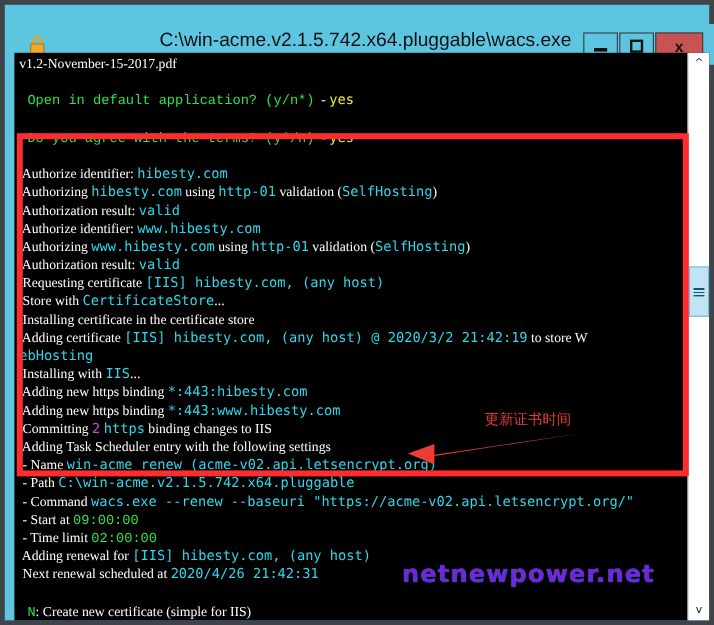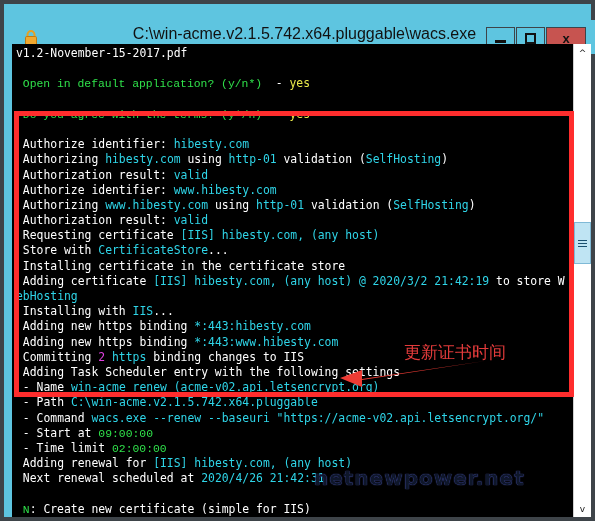--- a/index.html
+++ b/index.html
@@ -59,21 +59,21 @@
     position:absolute;left:0;top:0;width:560px;
     color:#ffffff;
     font-family:"DejaVu Sans Mono", monospace;
     font-size:11.4px;
     line-height:15.2px;
     white-space:pre;
     padding:2px 0 0 4px;
     box-sizing:border-box;
   }
   .ln{height:15.2px;white-space:pre;}
-  .w{color:#ffffff;}
+  .w{color:#ffffff;font-family:Liberation Serif, serif;}
   .c{color:#2fd5e8;}
   .g{color:#2fe04a;font-family:Liberation Mono, monospace;}
   .y{color:#e8e84a;}
   .m{color:#e040e0;}
 
   
   #scrollbar{
     position:absolute;right:0;top:0;width:17px;height:473px;
     background:#ffffff;border-left:1px solid #d0d0d0;
   }
@@ -98,32 +98,32 @@
   
   #red-box{
     position:absolute;left:10px;top:107px;width:560px;height:286px;
     border:5px solid #ff2d2d;
     box-sizing:border-box;
     pointer-events:none;
   }
   #cn-note{
     position:absolute;left:400px;top:337px;
     font-family:"DejaVu Sans", sans-serif;
-    font-size:17px;color:#e33b3b;
+    font-size:12px;color:#e33b3b;
     white-space:nowrap;
   }
   #arrow{
     position:absolute;left:336px;top:357px;width:145px;height:30px;
     pointer-events:none;
   }
   #watermark{
-    position:absolute;left:310px;top:462px;
+    position:absolute;left:331px;top:462px;
     font-family:"DejaVu Sans", sans-serif;
     font-size:20px;font-weight:bold;
-    color:#0f172a;
+    color:#6d28d9;
     letter-spacing:1px;
     text-shadow:0 0 1px #6a78ff;
     white-space:nowrap;
   }
 </style>
 </head>
 <body>
 
 <div id="window">
 

